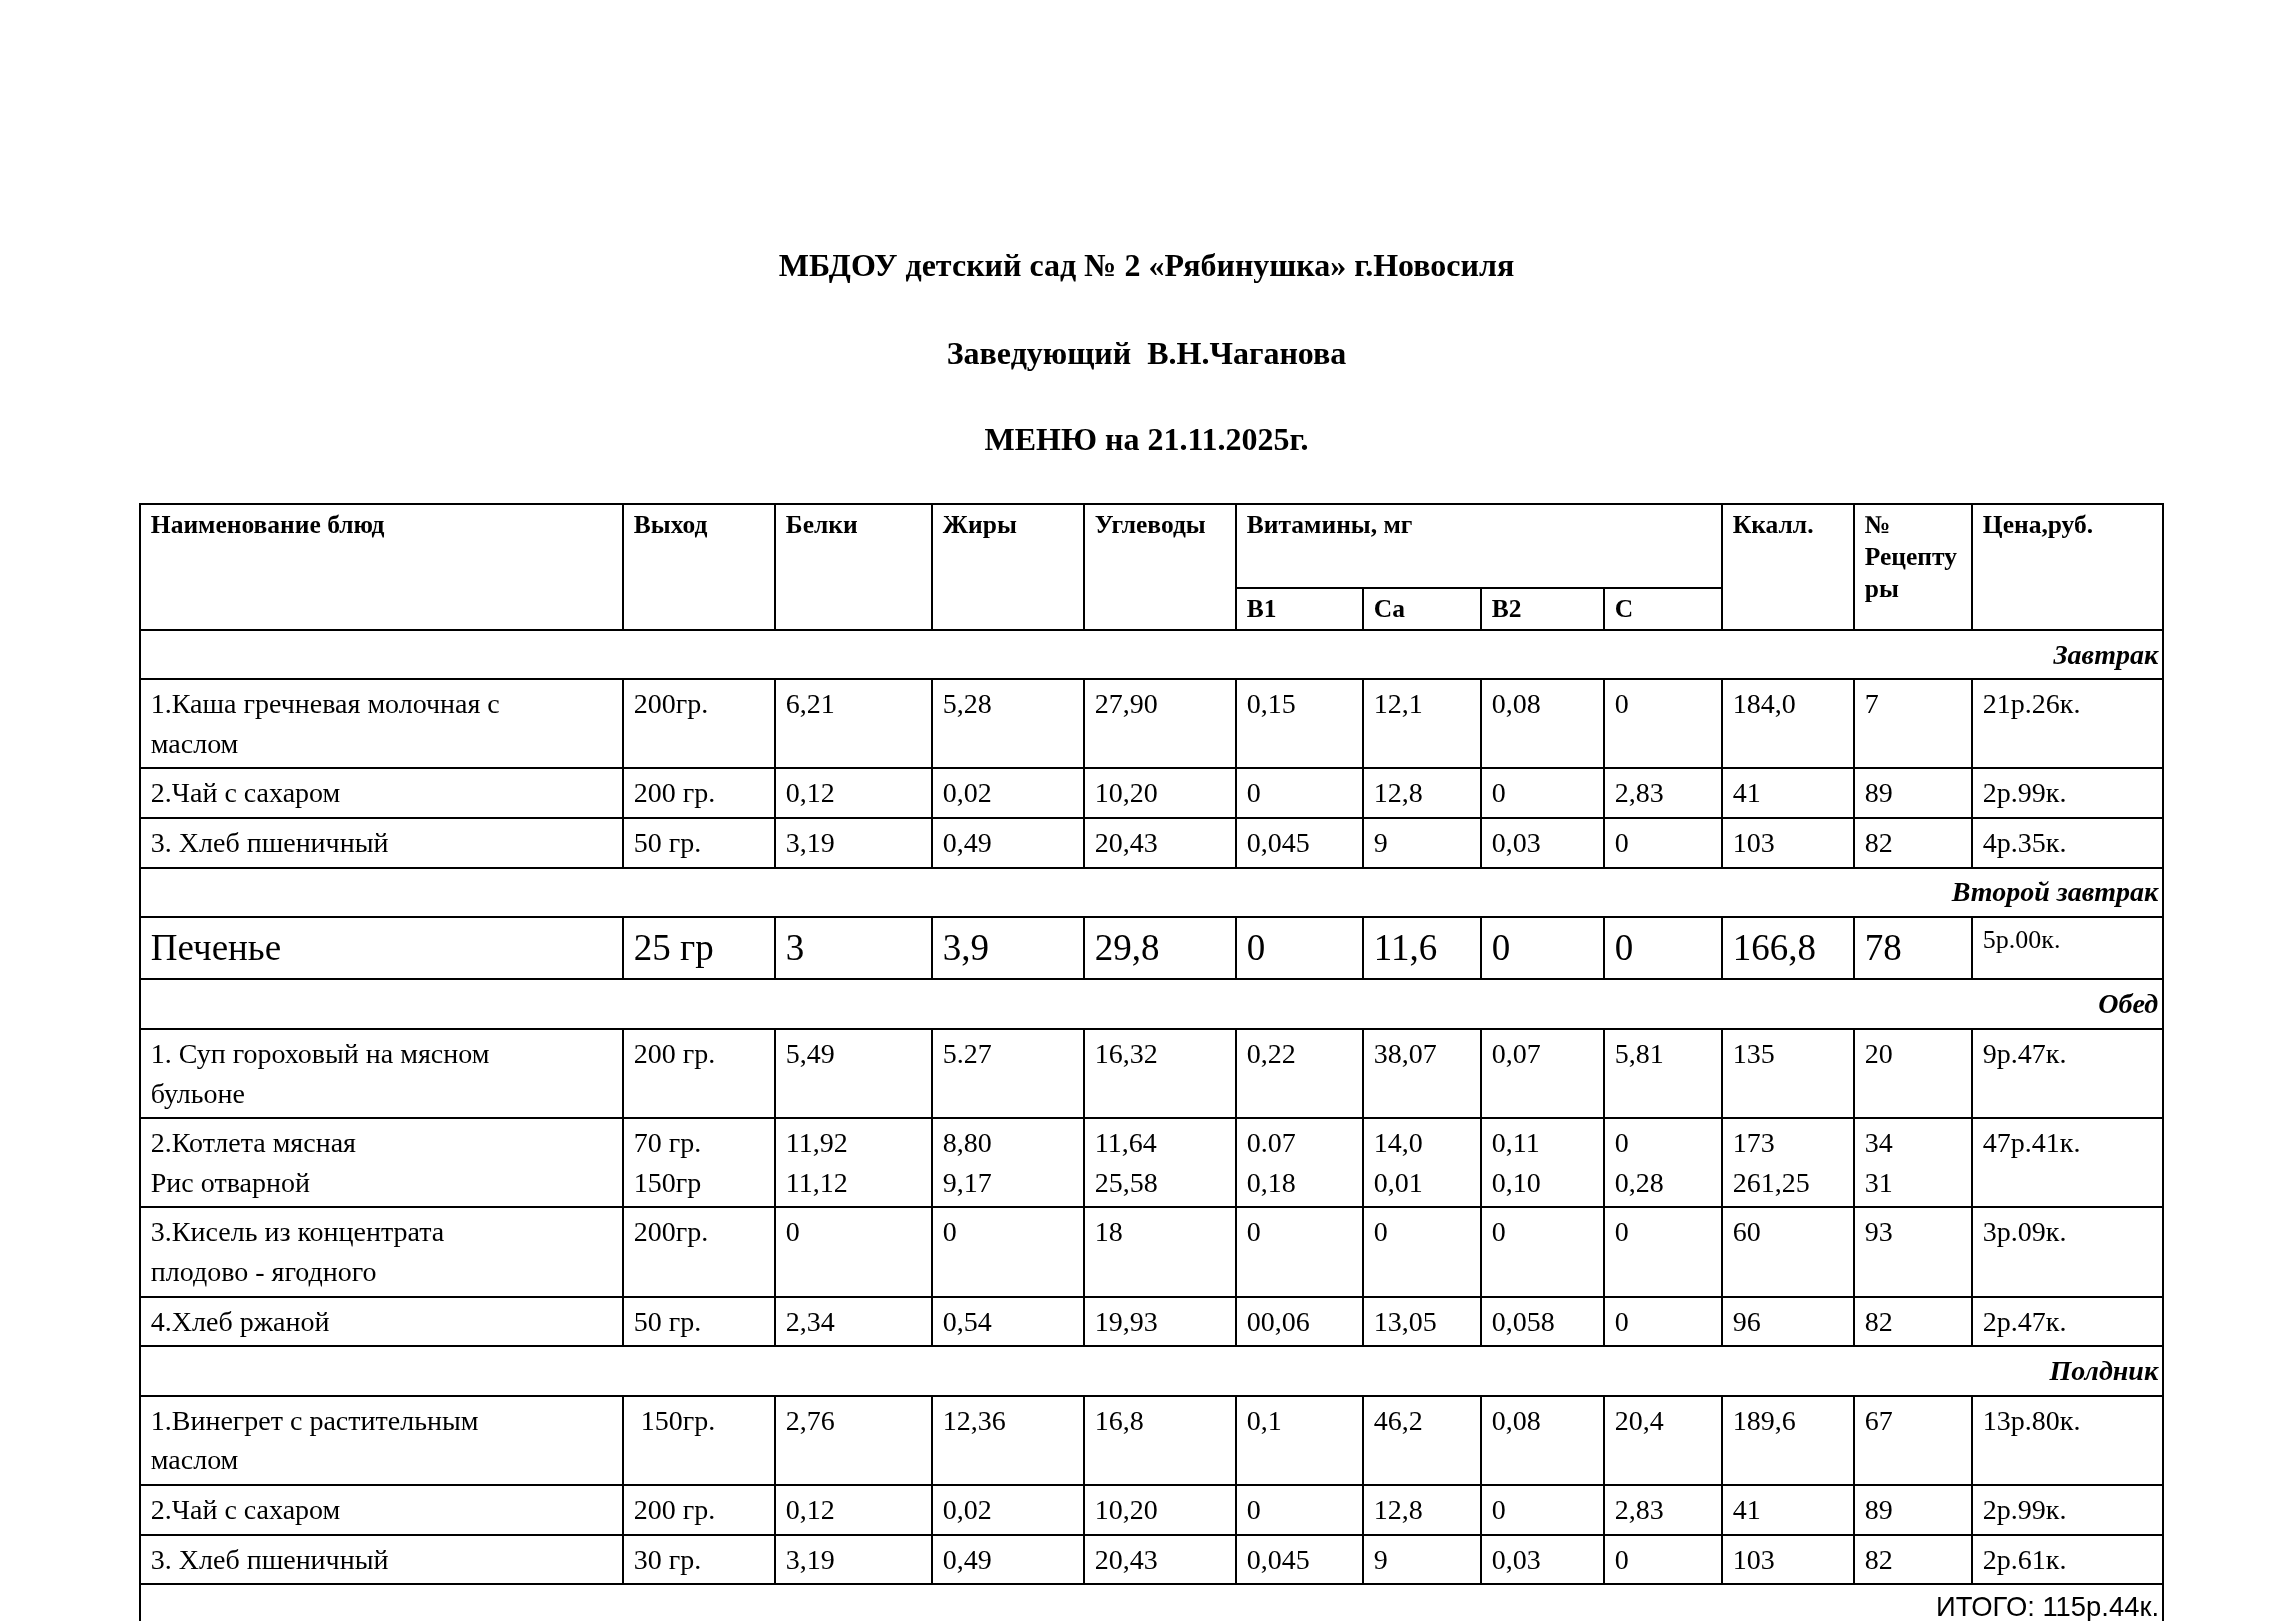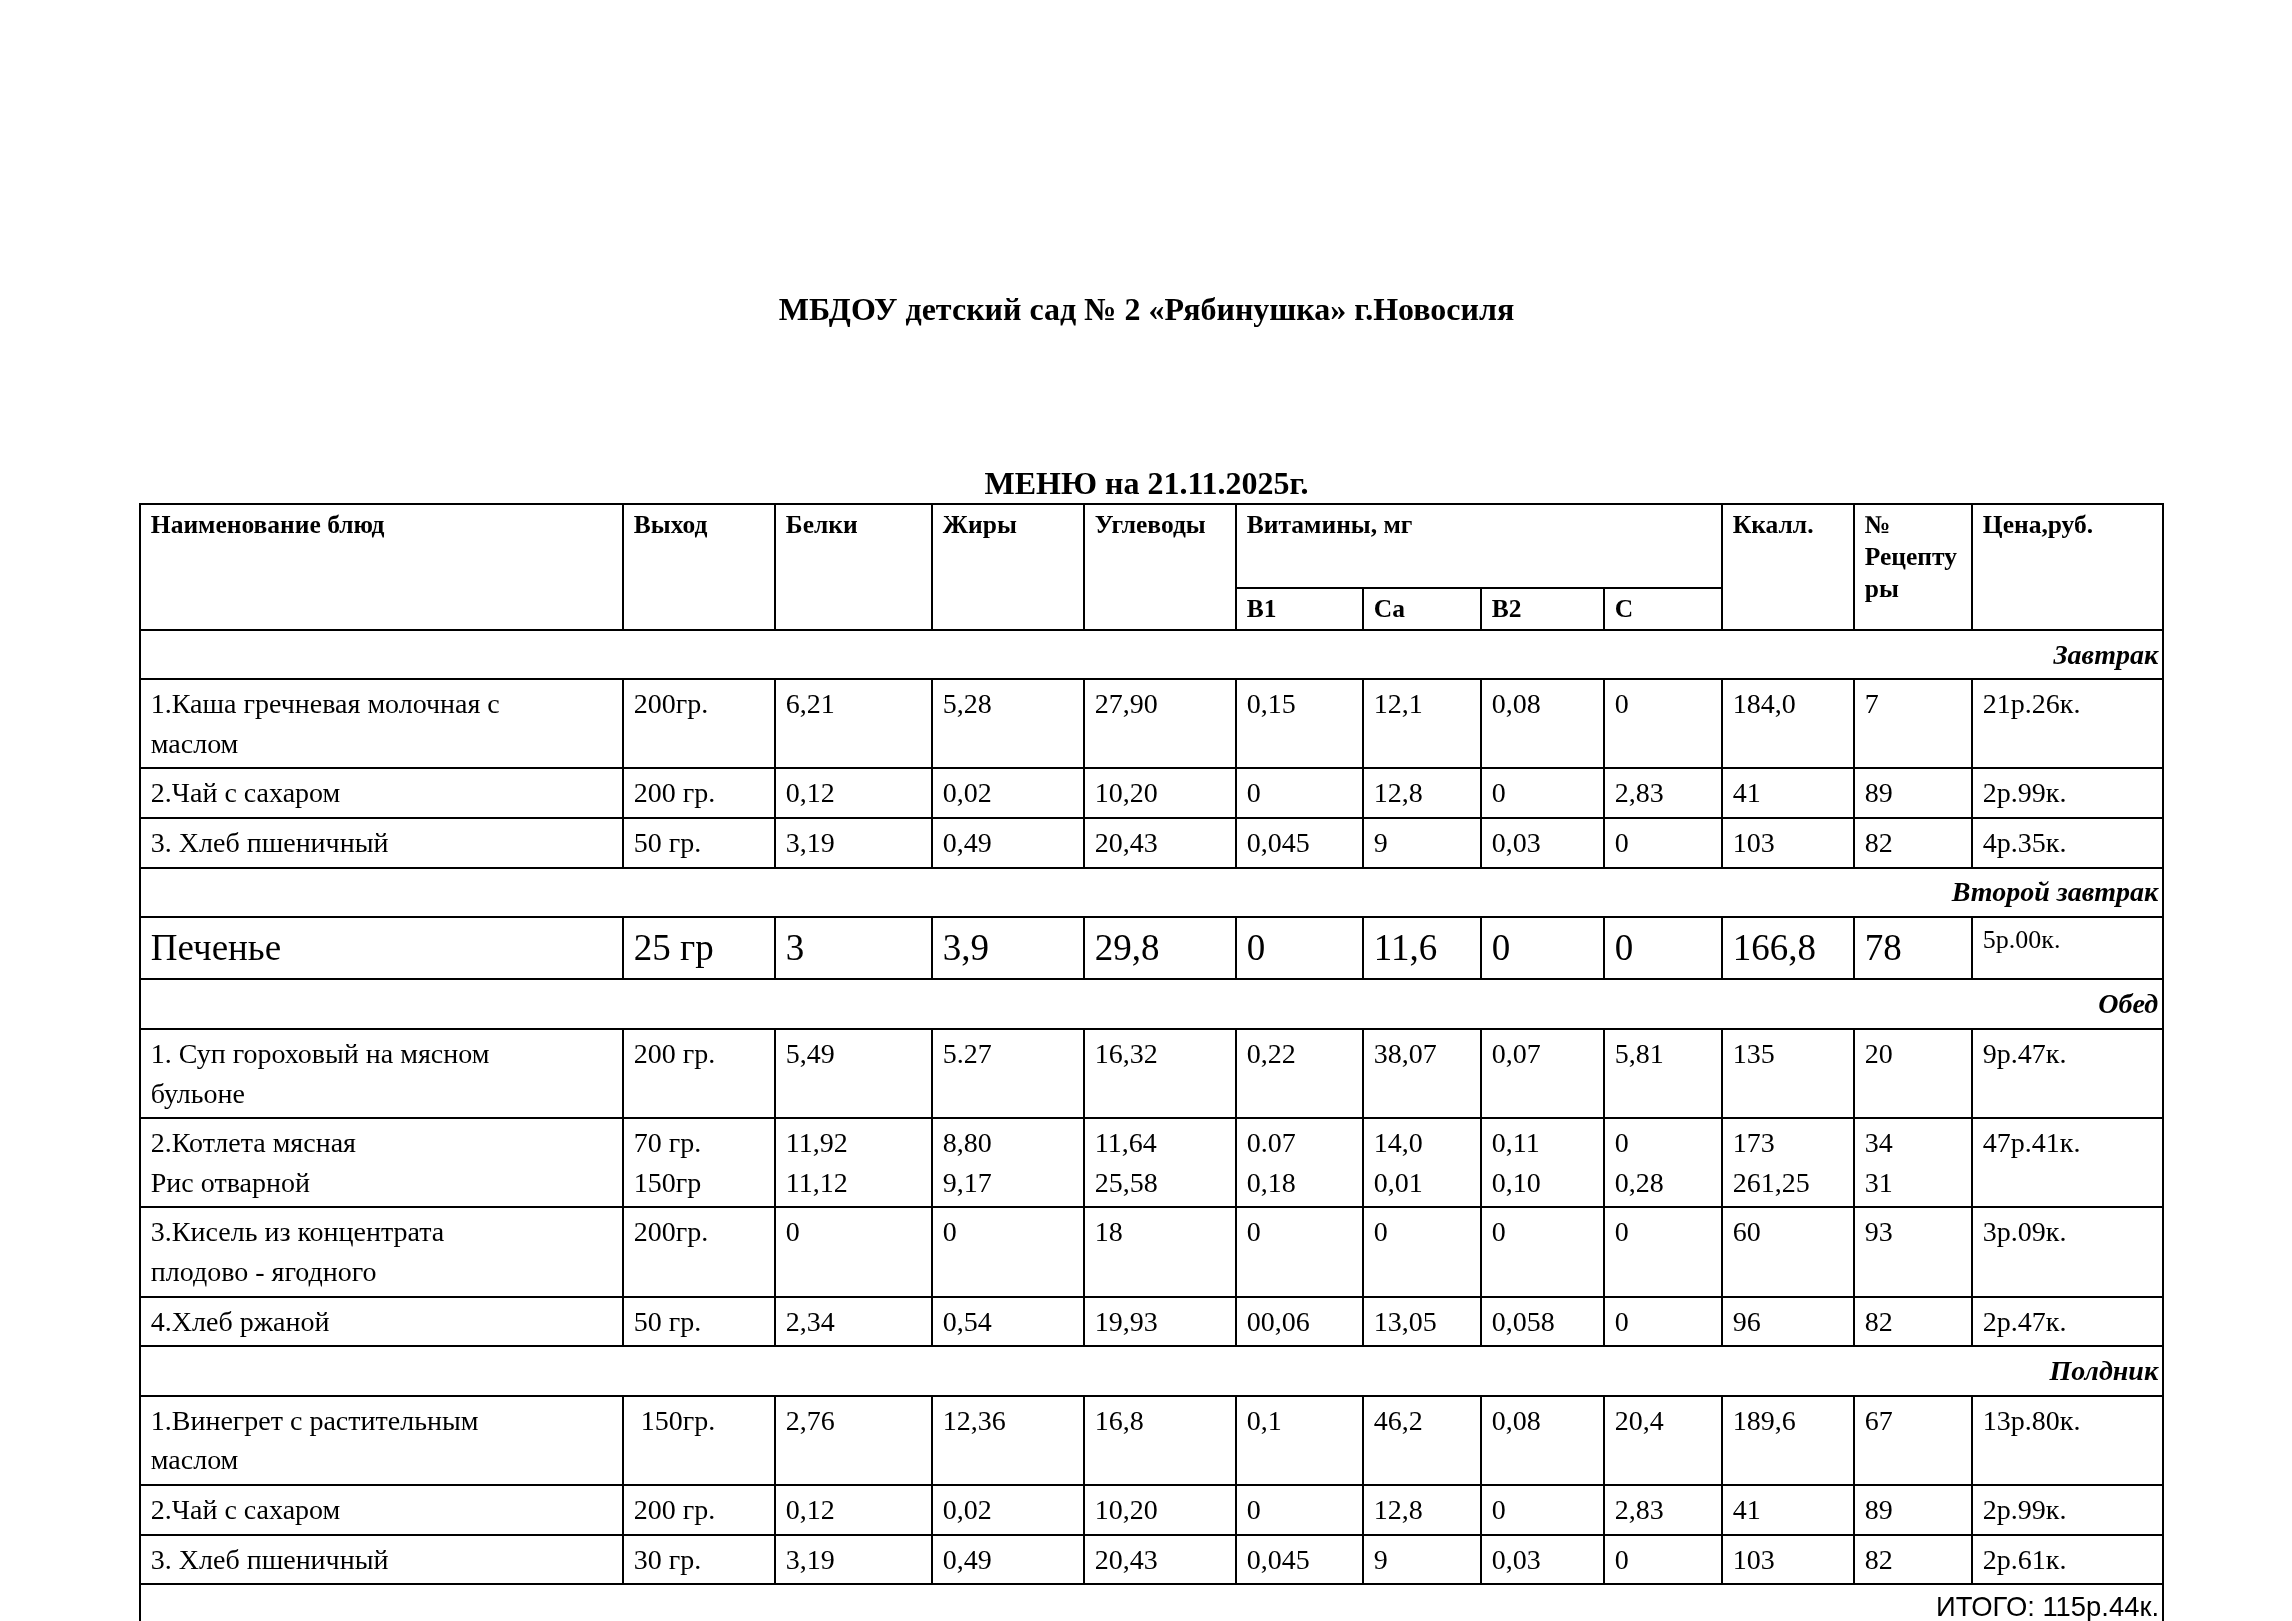--- a/index.html
+++ b/index.html
@@ -11,21 +11,20 @@
     color:#000;
     overflow:hidden;
   }
   .doc-title {
     position:absolute; left:0; width:100%;
     text-align:center;
     font-weight:bold;
     font-size:32px;
     white-space:pre;
     font-family:"Liberation Serif", serif;
-    margin-top:44px;
   }
   #title1 { top:247px; }
   #title2 { top:335px; }
   #title3 { top:421px; }
 
   table.menu {
     position:absolute; left:139px; top:503px;
     width:2022px;
     border-collapse:collapse;
     table-layout:fixed;
@@ -79,20 +78,21 @@
     font-size:27.4px;
     padding:3px;
   }
 </style>
 </head>
 <body>
 
 <div class="page">
 
   <div class="doc-title" id="title1">МБДОУ детский сад № 2 «Рябинушка» г.Новосиля</div>
+  <div class="doc-title" id="title2">Заведующий  В.Н.Чаганова</div>
   <div class="doc-title" id="title3">МЕНЮ на 21.11.2025г.</div>
 
   <table class="menu">
     <colgroup>
       <col style="width:483px">
       <col style="width:152px">
       <col style="width:157px">
       <col style="width:152px">
       <col style="width:152px">
       <col style="width:127px">

